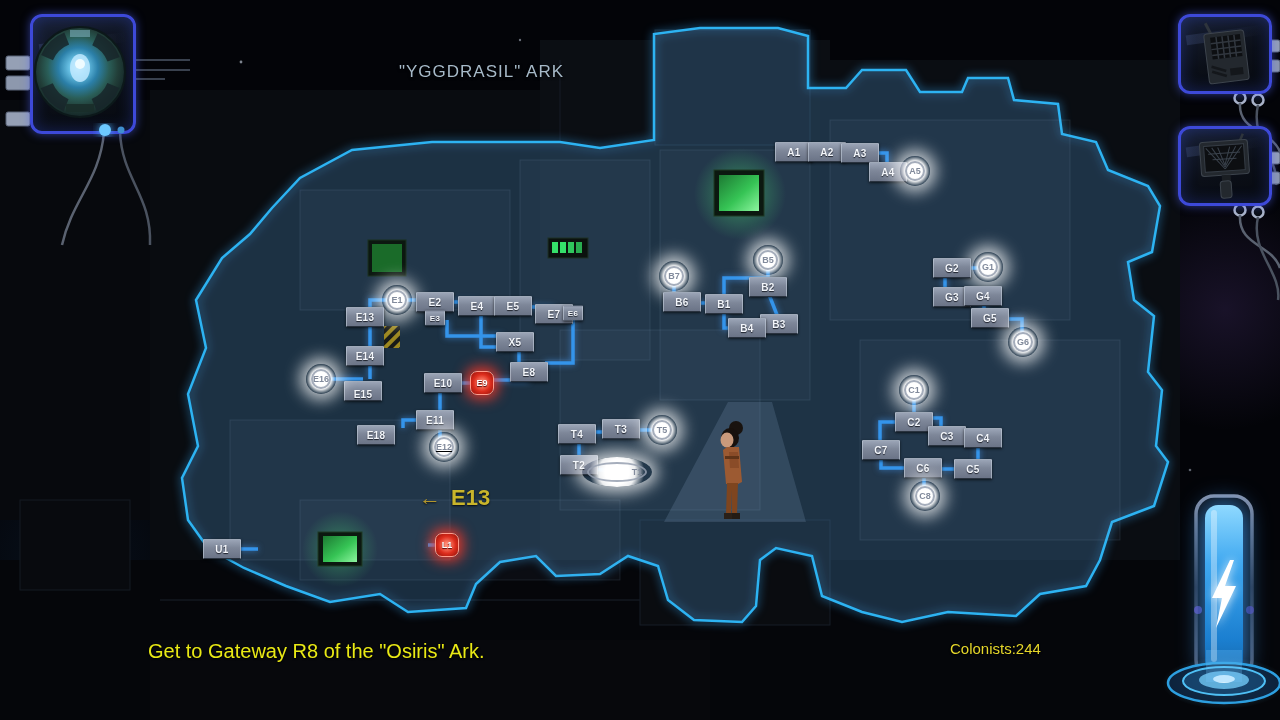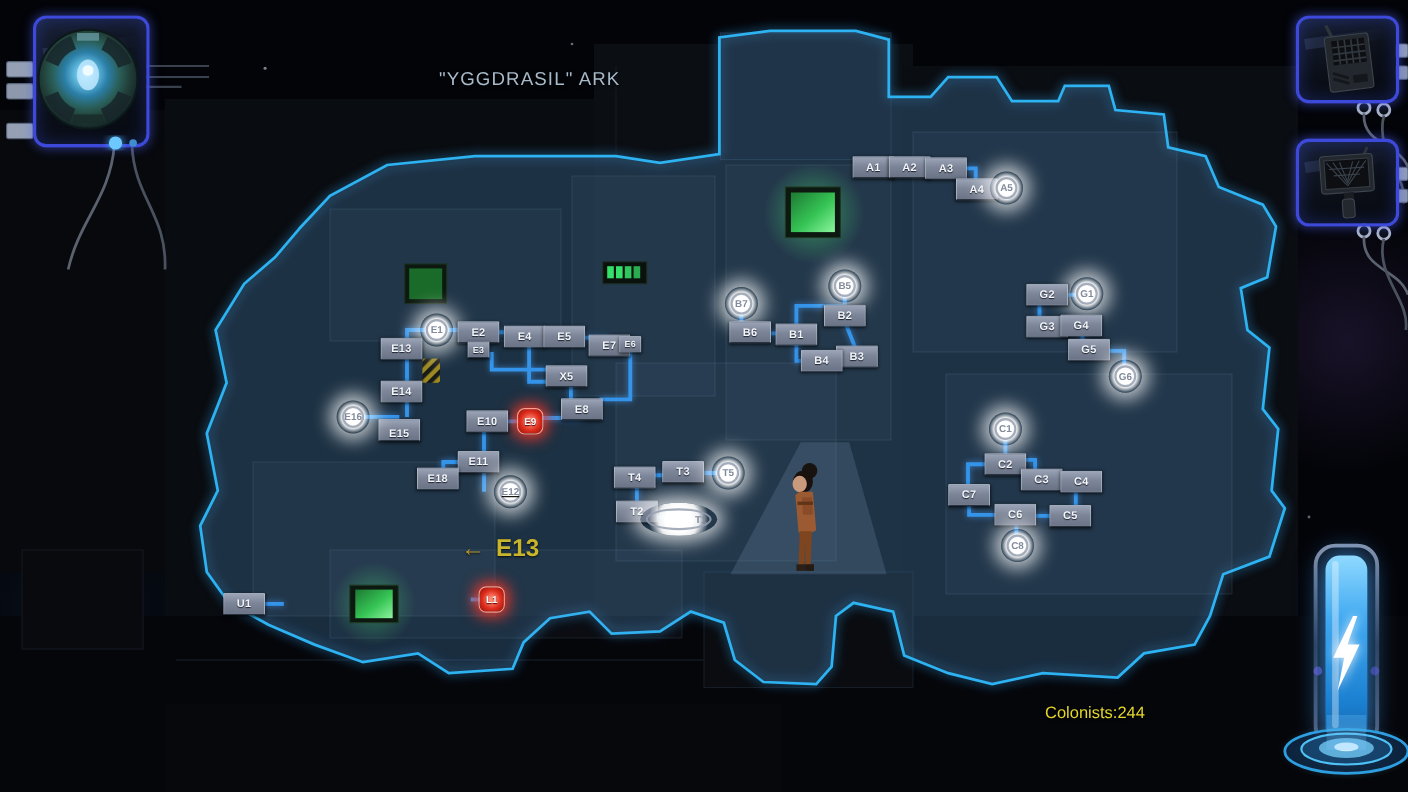--- a/index.html
+++ b/index.html
@@ -305,24 +305,24 @@
       </div>
       <div class="map-node alert" style="left: 482px; top: 383px;">
         <span class="nlabel">E9</span>
       </div>
       <div class="map-node box" style="left: 443px; top: 383px;">
         <span class="nlabel">E10</span>
       </div>
       <div class="map-node box" style="left: 435px; top: 420px;">
         <span class="nlabel">E11</span>
       </div>
-      <div class="map-node box" style="left: 398px; top: 435px;">
+      <div class="map-node box" style="left: 376px; top: 435px;">
         <span class="nlabel">E18</span>
       </div>
-      <div class="map-node gateway" style="left: 464px; top: 447px; text-decoration: underline;">
+      <div class="map-node gateway" style="left: 444px; top: 447px; text-decoration: underline;">
         <span class="nlabel">E12</span>
       </div>
       <div class="map-node box" style="left: 577px; top: 434px;">
         <span class="nlabel">T4</span>
       </div>
       <div class="map-node box" style="left: 621px; top: 429px;">
         <span class="nlabel">T3</span>
       </div>
       <div class="map-node gateway" style="left: 662px; top: 430px;">
         <span class="nlabel">T5</span>
@@ -362,20 +362,21 @@
       </div>
       <div class="map-node alert" style="left: 447px; top: 545px;">
         <span class="nlabel">L1</span>
       </div>
     </div>
 
   <div class="map-title">"YGGDRASIL" ARK</div>
   <div class="map-sign">
     <span class="arrow">←</span><span>E13</span>
   </div>
+  <div class="objective-text">Get to Gateway R8 of the "Osiris" Ark.</div>
   <div class="colonists-text">Colonists:244</div>
 
   <svg class="wires" style="left:0;top:0" width="220" height="250">
     <rect x="6" y="56" width="24" height="14" rx="2" fill="#95a0b5" stroke="#5a6478"></rect>
     <rect x="6" y="76" width="24" height="14" rx="2" fill="#8d98ad" stroke="#5a6478"></rect>
     <rect x="6" y="112" width="24" height="14" rx="2" fill="#95a0b5" stroke="#5a6478"></rect>
     <line x1="133" y1="60" x2="190" y2="60" stroke="#39414e" stroke-width="2"></line>
     <line x1="133" y1="70" x2="190" y2="70" stroke="#39414e" stroke-width="2"></line>
     <line x1="133" y1="79" x2="165" y2="79" stroke="#39414e" stroke-width="2"></line>
     <path d="M104,132 C100,180 72,200 62,245" stroke="#5a6270" stroke-width="2.5" fill="none"></path>

